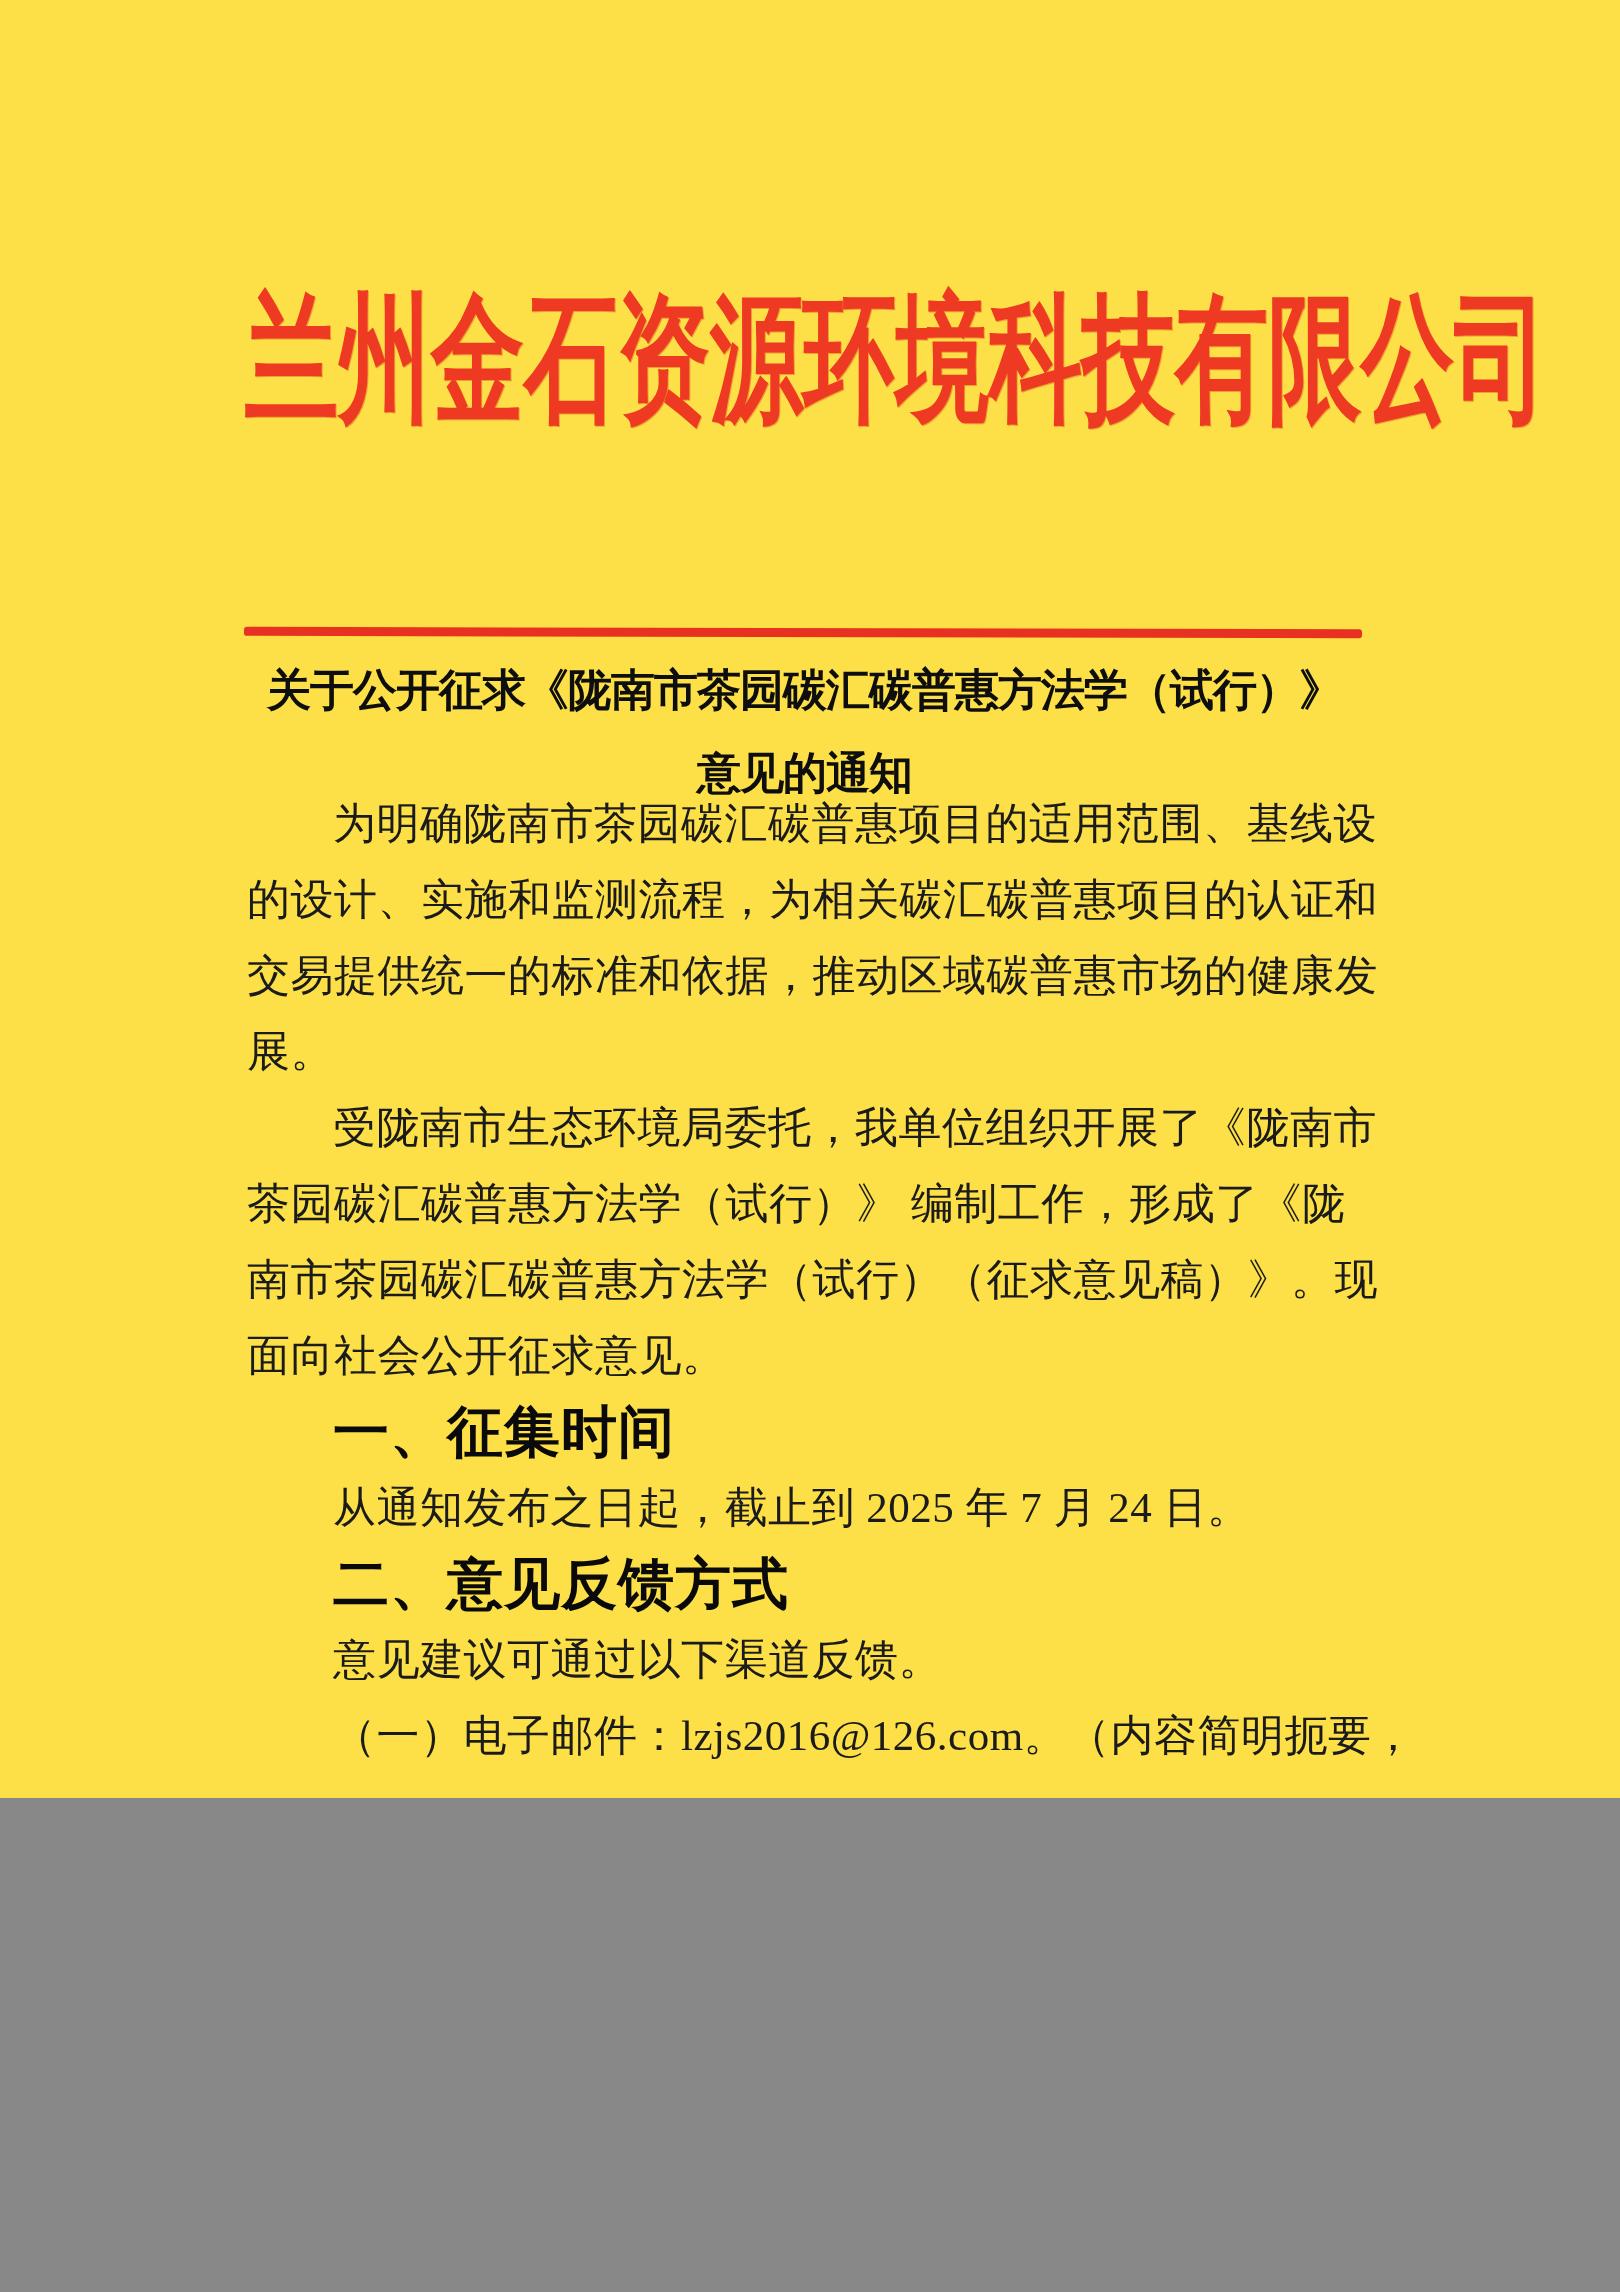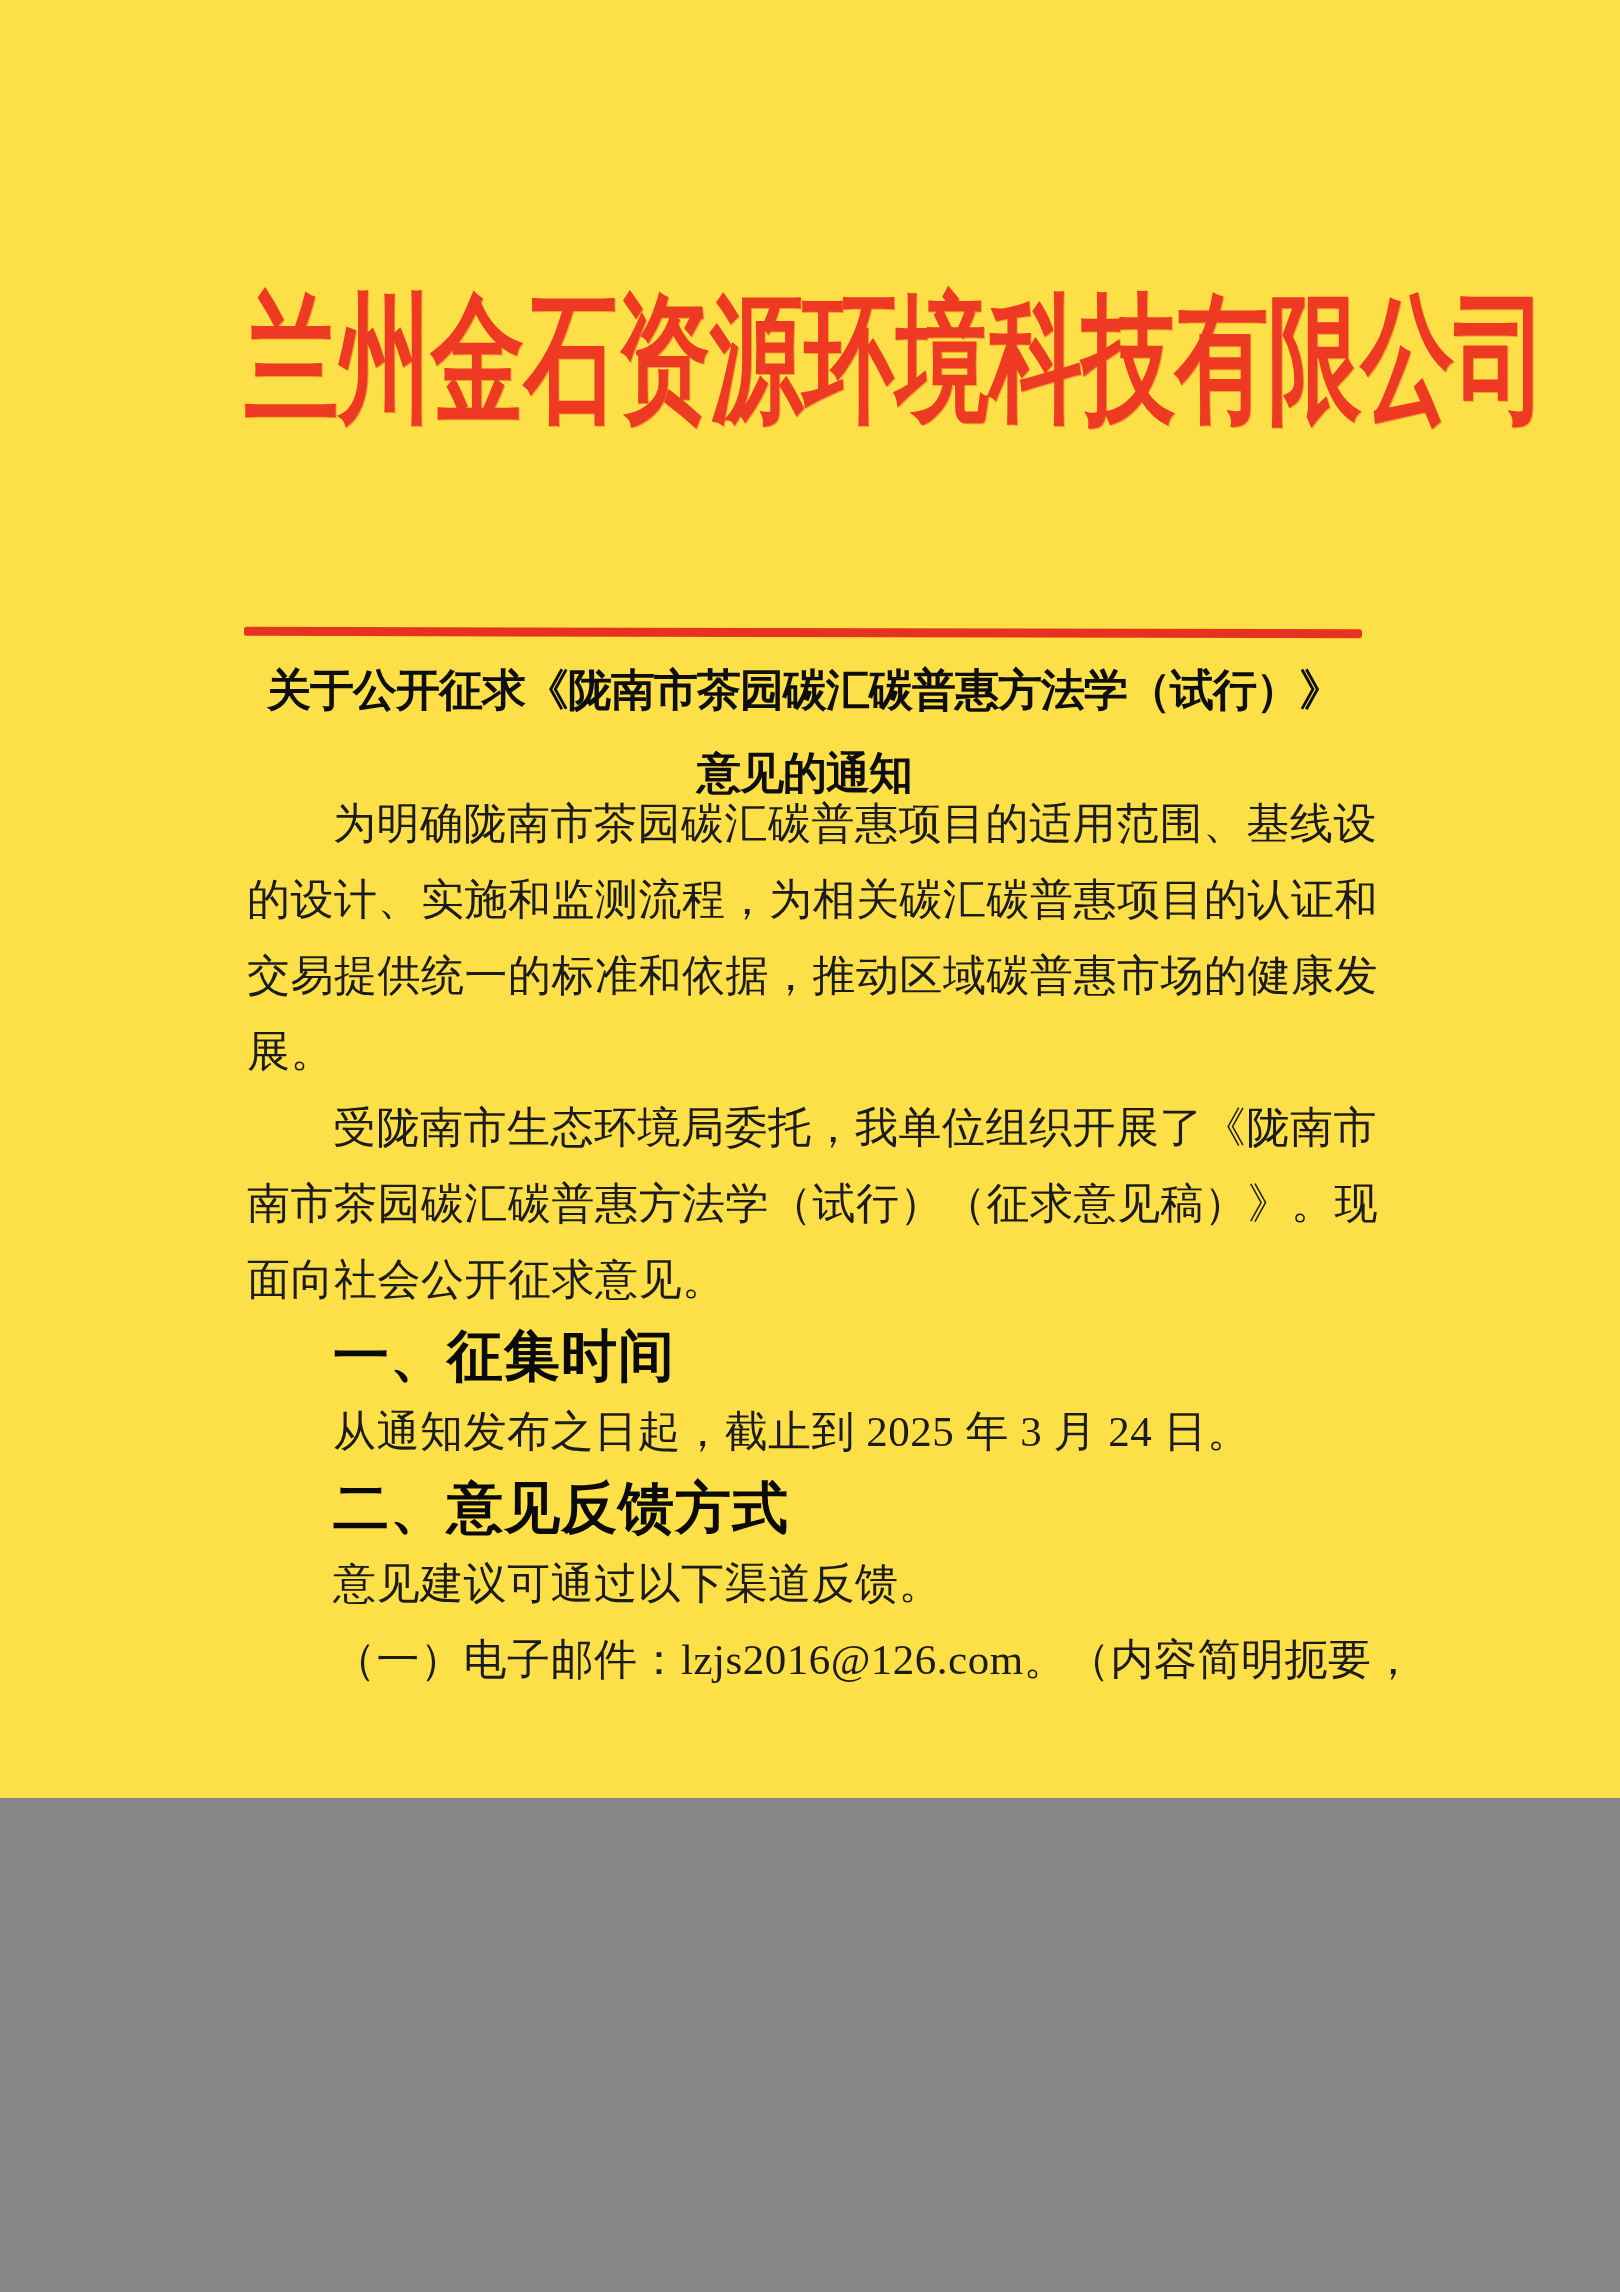--- a/index.html
+++ b/index.html
@@ -97,25 +97,26 @@
     <div class="title-line">意见的通知</div>
   </div>
 
   <div class="body-block">
     <div class="bline indent">为明确陇南市茶园碳汇碳普惠项目的适用范围、基线设</div>
     <div class="bline">的设计、实施和监测流程，为相关碳汇碳普惠项目的认证和</div>
     <div class="bline">交易提供统一的标准和依据，推动区域碳普惠市场的健康发</div>
     <div class="bline">展。</div>
 
     <div class="bline indent">受陇南市生态环境局委托，我单位组织开展了《陇南市</div>
+    <div class="bline">茶园碳汇碳普惠方法学（试行）》 编制工作，形成了《陇</div>
     <div class="bline">南市茶园碳汇碳普惠方法学（试行）（征求意见稿）》。现</div>
     <div class="bline">面向社会公开征求意见。</div>
 
     <div class="bline indent heading">一、征集时间</div>
-    <div class="bline indent">从通知发布之日起，截止到 2025 年 3 月 24 日。</div>
+    <div class="bline indent">从通知发布之日起，截止到 2025 年 7 月 24 日。</div>
 
     <div class="bline indent heading">二、意见反馈方式</div>
     <div class="bline indent">意见建议可通过以下渠道反馈。</div>
     <div class="bline indent">（一）电子邮件：lzjs2016@126.com。（内容简明扼要，</div>
   </div>
 
 </div>
 
 
 </body></html>

